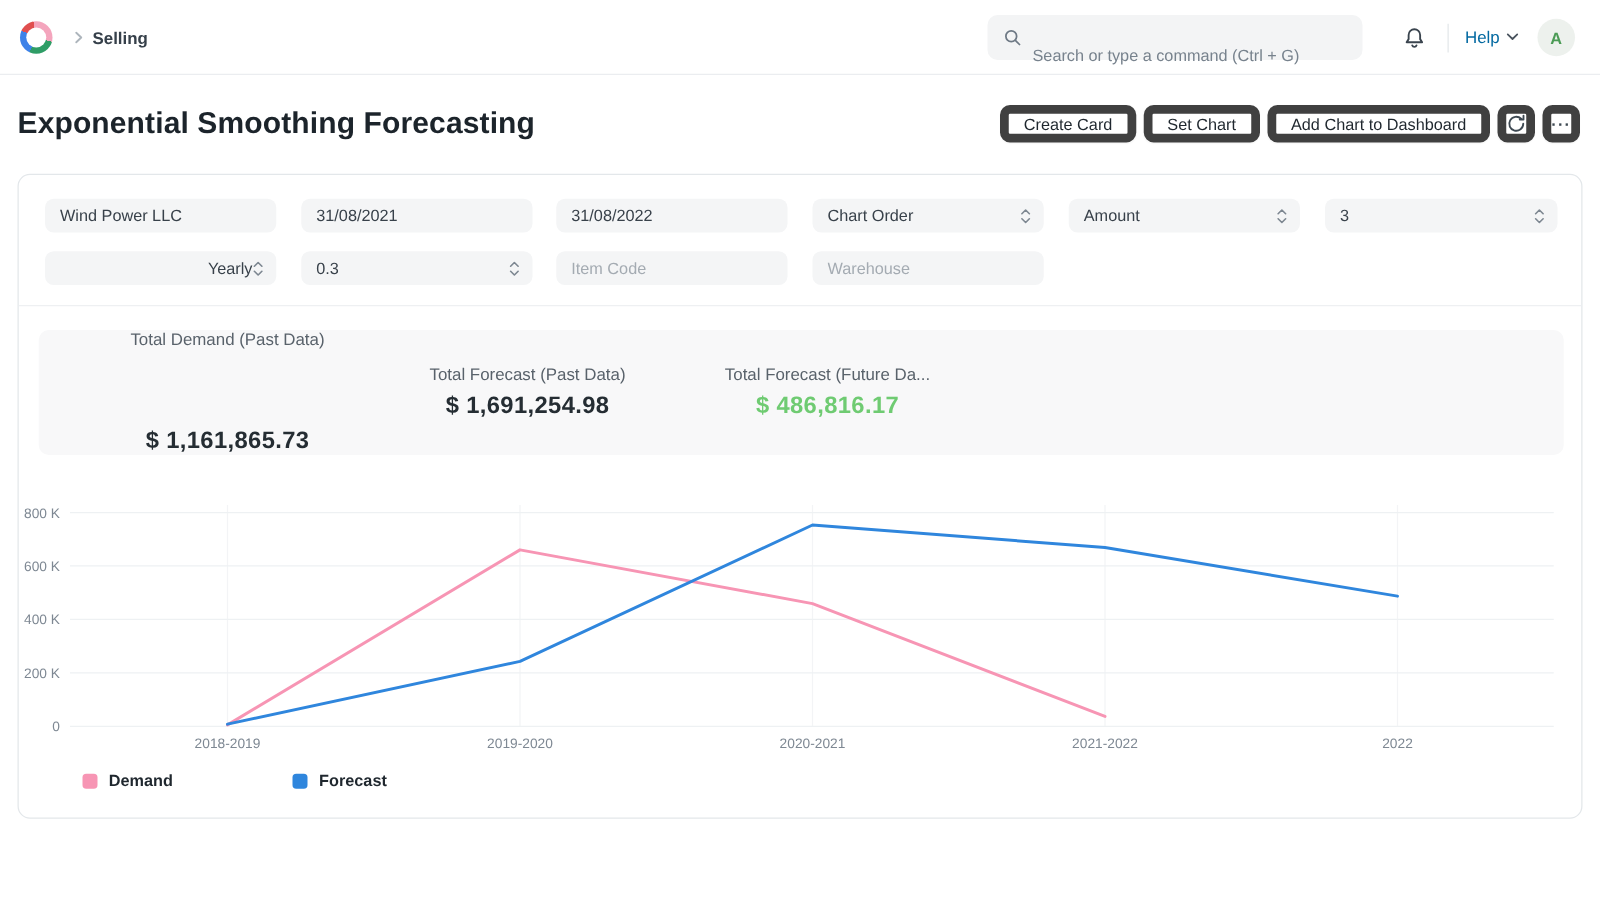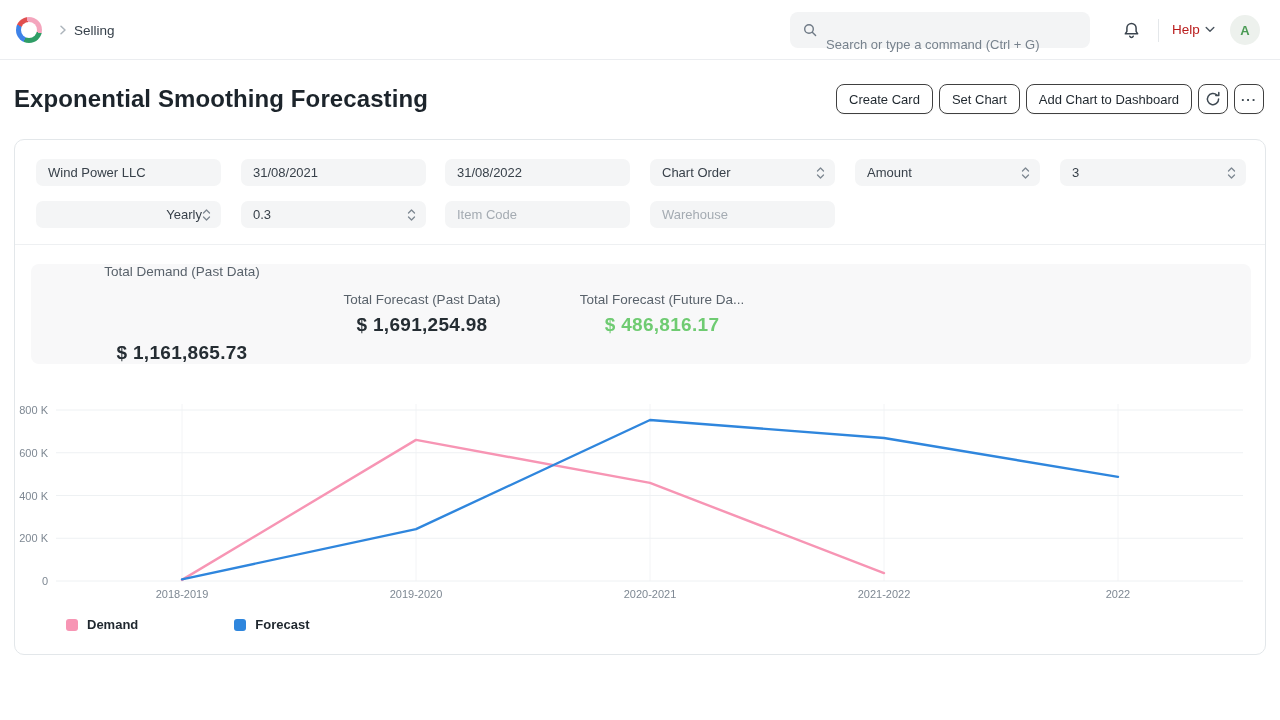--- a/index.html
+++ b/index.html
@@ -7,40 +7,40 @@
               font-family:"Liberation Sans", sans-serif; color:#1f272e; }
 
   
   .navbar { position:absolute; top:0; left:0; width:1280px; height:60px;
             background:#fff; border-bottom:1px solid #ebedf0; }
   .logo-ring { position:absolute; left:16px; top:17px; width:26px; height:26px; border-radius:50%;
     background:conic-gradient(#f4a5bd 0deg 105deg, #2f9d66 105deg 205deg, #3e82e8 205deg 295deg, #e04f4f 295deg 350deg, #f4a5bd 350deg 360deg); }
   .logo-ring::after { content:""; position:absolute; left:5px; top:5px; width:16px; height:16px;
     border-radius:50%; background:#fff; }
   .crumb-chev { position:absolute; left:56px; top:23px; color:#adb5bc; }
-  .breadcrumb { position:absolute; left:74px; top:23px; font-size:13.5px; color:#36404a; font-weight:400; }
+  .breadcrumb { position:absolute; left:74px; top:23px; font-size:13.5px; color:#36404a; font-weight:700; }
   .searchbar { position:absolute; left:790px; top:12px; width:300px; height:36px; background:#f3f4f5;
     border-radius:8px; display:flex; align-items:center; padding:0 12px; gap:8px; }
   .searchbar input { border:none; outline:none; background:transparent; width:100%;
     font-size:13px; color:#8b5cf6; font-family:"Liberation Sans", sans-serif;margin-top:28px; }
   .searchbar input::placeholder { color:#77828d; opacity:1; }
   .bell-btn { position:absolute; left:1118px; top:18px; width:26px; height:26px; display:flex;
     align-items:center; justify-content:center; cursor:pointer; }
   .nav-divider { position:absolute; left:1158px; top:19px; width:1px; height:23px; background:#e4e7ea; }
-  .help-btn { position:absolute; left:1172px; top:22px; font-size:13.5px; color:#b91c1c; font-weight:500;
+  .help-btn { position:absolute; left:1172px; top:22px; font-size:13.5px; color:#0369a1; font-weight:500;
     display:flex; align-items:center; gap:5px; cursor:pointer; }
   .avatar { position:absolute; left:1230px; top:15px; width:30px; height:30px; border-radius:50%;
     background:#edf1ed; display:flex; align-items:center; justify-content:center;
     font-size:13px; font-weight:700; color:#4b9b55; cursor:pointer; }
 
   
   .page-title { position:absolute; left:14px; top:85px; font-size:24px; font-weight:700;
     color:#1c242b; letter-spacing:.1px; }
   .header-actions { position:absolute; right:16px; top:84px; display:flex; gap:6px; }
-  .btn { height:30px; background:#fff; border:1px solid #404040; border-radius:8px;
+  .btn { height:30px; background:#fff; border:7px solid #404040; border-radius:8px;
     font-size:13px; color:#1f272e; font-weight:500; padding:0 12px; display:flex;
     align-items:center; justify-content:center; cursor:pointer;
     font-family:"Liberation Sans", sans-serif; box-shadow:0 .5px 1px rgba(0,0,0,.03); }
   .btn.icon-only { width:30px; padding:0; }
   .btn.more { font-weight:700; color:#3e4952; letter-spacing:1px; }
 
   
   .report-card { position:absolute; left:14px; top:139px; width:1252px; height:516px;
     background:#fff; border:1px solid #e3e7ea; border-radius:10px; }
   .filter-field { position:absolute; height:27px; width:185px; background:#f4f5f6;

